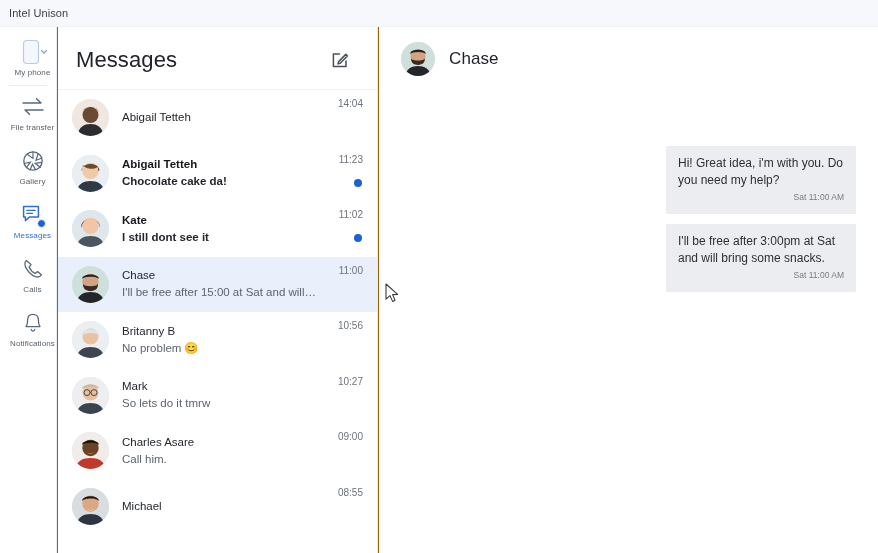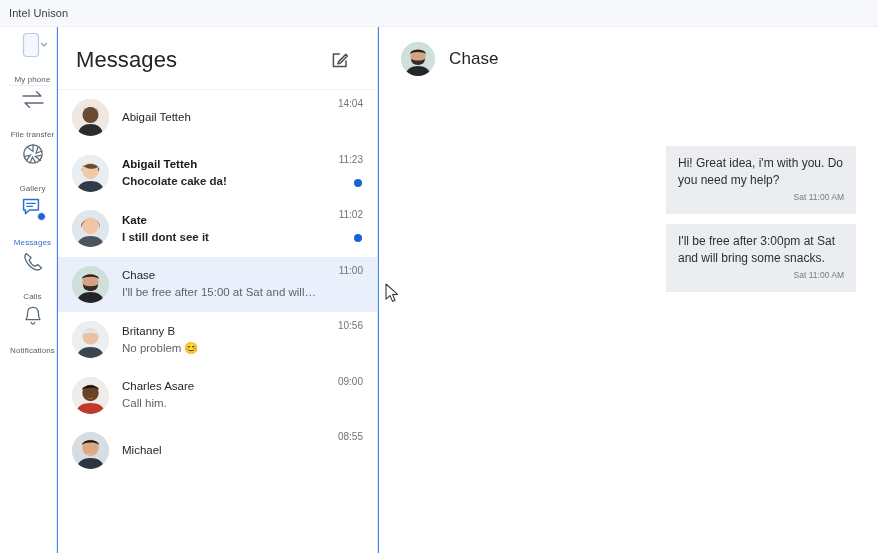--- a/index.html
+++ b/index.html
@@ -2,42 +2,42 @@
 <html><head>
 <meta charset="utf-8">
 <style>
   * { box-sizing: border-box; margin: 0; padding: 0; }
   html, body {
     width: 878px; height: 553px;
     font-family: "Liberation Sans", sans-serif;
     background: #ffffff;
     overflow: hidden;
   }
-  #app { position: relative; width: 878px; height: 553px; background: #3b82f6; }
+  #app { position: relative; width: 878px; height: 553px; background: #a16207; }
 
   
   .titlebar {
     position: absolute; top: 0; left: 0; width: 878px; height: 27px;
     background: #f6f8fb;
     border-bottom: 1px solid #eef1f6;
   }
   .titlebar .app-title {
     position: absolute; left: 9px; top: 7px;
     font-size: 11px; color: #3a3f45; letter-spacing: .1px;
   }
 
   
   .rail {
     position: absolute; left: 0; top: 27px; width: 57px; height: 526px;
     background: #ffffff;
     border-right: 1px solid #e9edf3;
   }
   .rail-item {
     position: relative; width: 65px; height: 54px;
-    display: flex; flex-direction: column; align-items: center; justify-content: space-between;
+    display: flex; flex-direction: column; align-items: center; justify-content: center;
     cursor: pointer;
   }
   .rail-item .ri-icon {
     height: 28px; display: flex; align-items: center; justify-content: center;
     position: relative;
   }
   .rail-item .ri-label {
     font-size: 8px; color: #5a6169; margin-top: 2px; letter-spacing: .1px;
     line-height: 10px; text-align: center;
   }
@@ -309,20 +309,42 @@
         </div>
         <div class="conv-text">
           <div class="conv-name">Britanny B</div>
           <div class="conv-prev">No problem 😊</div>
         </div>
         <div class="conv-meta">
           <div class="conv-time">10:56</div>
         </div>
       </div>
 
+      <div class="conv-row">
+        <div class="avatar">
+          <svg class="face" viewBox="0 0 37 37">
+              <rect width="37" height="37" fill="#eceef0"></rect>
+            <path d="M5 37 C5 29 12 26 18.5 26 C25 26 32 29 32 37 Z" fill="#3a4450"></path>
+            <circle cx="18.5" cy="15.5" r="8" fill="#e7c0a0"></circle>
+            <path d="M10 12 C10 6 27 6 27 12 C25 9 12 9 10 12 Z" fill="#cbb89e"></path>
+            <g fill="none" stroke="#4a4a4a" stroke-width="1">
+                <circle cx="15" cy="15.6" r="3"></circle>
+                <circle cx="22" cy="15.6" r="3"></circle>
+                <path d="M18 15.4 H19"></path>
+              </g>
+          </svg>
+        </div>
+        <div class="conv-text">
+          <div class="conv-name">Mark</div>
+          <div class="conv-prev">So lets do it tmrw</div>
+        </div>
+        <div class="conv-meta">
+          <div class="conv-time">10:27</div>
+        </div>
+      </div>
 
       <div class="conv-row">
         <div class="avatar">
           <svg class="face" viewBox="0 0 37 37">
               <rect width="37" height="37" fill="#f0ece9"></rect>
             <path d="M4 37 C4 29 11 26 18.5 26 C26 26 33 29 33 37 Z" fill="#c0392b"></path>
             <circle cx="18.5" cy="16" r="8.2" fill="#6b4224"></circle>
             <path d="M10 13 C10 7 27 7 27 13 C25 10 12 10 10 13 Z" fill="#17110c"></path>
             <path d="M15.5 20 C17 22 20 22 21.5 20 C21 22.4 16 22.4 15.5 20 Z" fill="#fff"></path>
           </svg>

